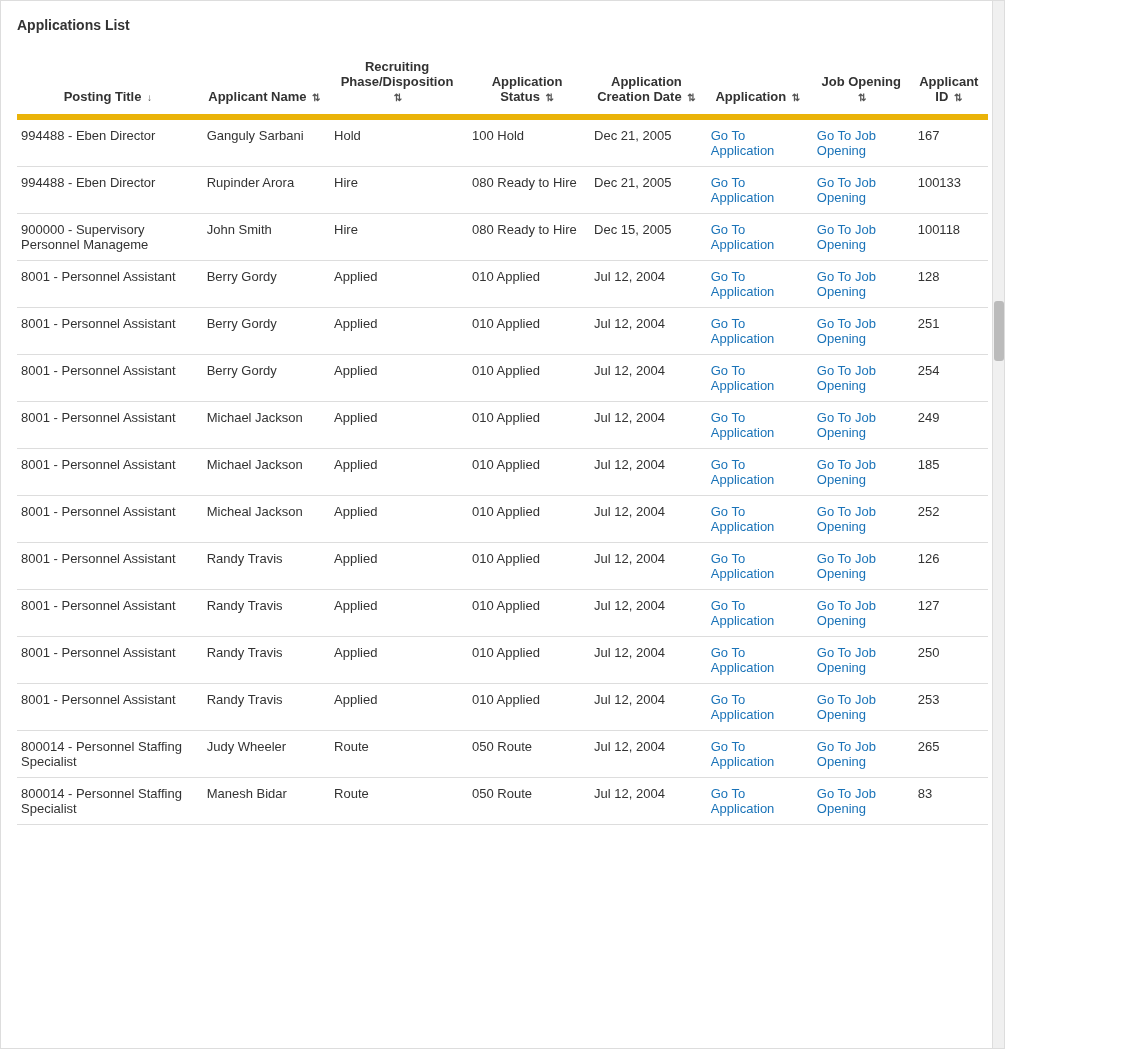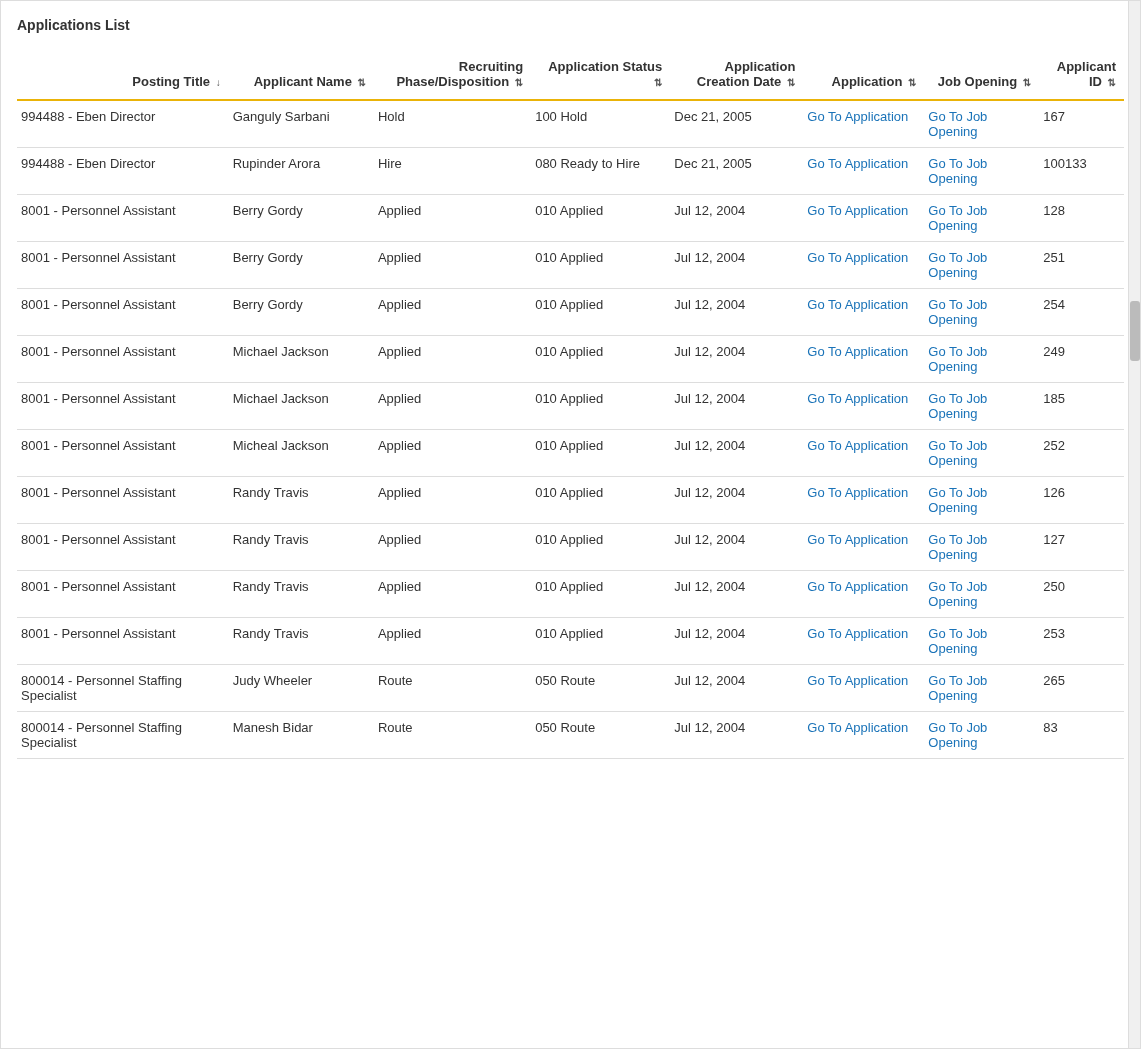--- a/index.html
+++ b/index.html
@@ -3,21 +3,21 @@
   <meta charset="utf-8">
   <style>
     * { box-sizing: border-box; margin: 0; padding: 0; }
     body {
       font-family: Arial, sans-serif;
       font-size: 13px;
       color: #333;
       background: #fff;
     }
     .page-container {
-      width: 1141px;
+      width: 1005px;
       min-height: 1049px;
       background: #fff;
       border: 1px solid #ddd;
       padding: 16px;
       position: relative;
     }
     .page-title {
       font-weight: bold;
       font-size: 14px;
       margin-bottom: 16px;
@@ -40,22 +40,22 @@
     }
     table {
       width: 100%;
       border-collapse: collapse;
       table-layout: fixed;
     }
     thead th {
       font-weight: bold;
       font-size: 13px;
       padding: 10px 8px 10px 4px;
-      text-align: right;
-      border-bottom: 2px solid #eab308;
+      text-align: center;
+      border-bottom: 6px solid #eab308;
       vertical-align: bottom;
     }
     thead th .sort-icon {
       font-size: 10px;
       margin-left: 2px;
       color: #555;
     }
     tbody tr {
       border-bottom: 1px solid #ddd;
     }
@@ -128,20 +128,30 @@
           <td class="col-posting">994488 - Eben Director</td>
           <td class="col-applicant">Rupinder Arora</td>
           <td class="col-recruiting">Hire</td>
           <td class="col-status">080 Ready to Hire</td>
           <td class="col-creation">Dec 21, 2005</td>
           <td class="col-application"><a class="link-blue" href="#">Go To Application</a></td>
           <td class="col-job"><a class="link-blue" href="#">Go To Job Opening</a></td>
           <td class="col-id">100133</td>
         </tr>
         <tr>
+          <td class="col-posting">900000 - Supervisory Personnel Manageme</td>
+          <td class="col-applicant">John Smith</td>
+          <td class="col-recruiting">Hire</td>
+          <td class="col-status">080 Ready to Hire</td>
+          <td class="col-creation">Dec 15, 2005</td>
+          <td class="col-application"><a class="link-blue" href="#">Go To Application</a></td>
+          <td class="col-job"><a class="link-blue" href="#">Go To Job Opening</a></td>
+          <td class="col-id">100118</td>
+        </tr>
+        <tr>
           <td class="col-posting">8001 - Personnel Assistant</td>
           <td class="col-applicant">Berry Gordy</td>
           <td class="col-recruiting">Applied</td>
           <td class="col-status">010 Applied</td>
           <td class="col-creation">Jul 12, 2004</td>
           <td class="col-application"><a class="link-blue" href="#">Go To Application</a></td>
           <td class="col-job"><a class="link-blue" href="#">Go To Job Opening</a></td>
           <td class="col-id">128</td>
         </tr>
         <tr>

